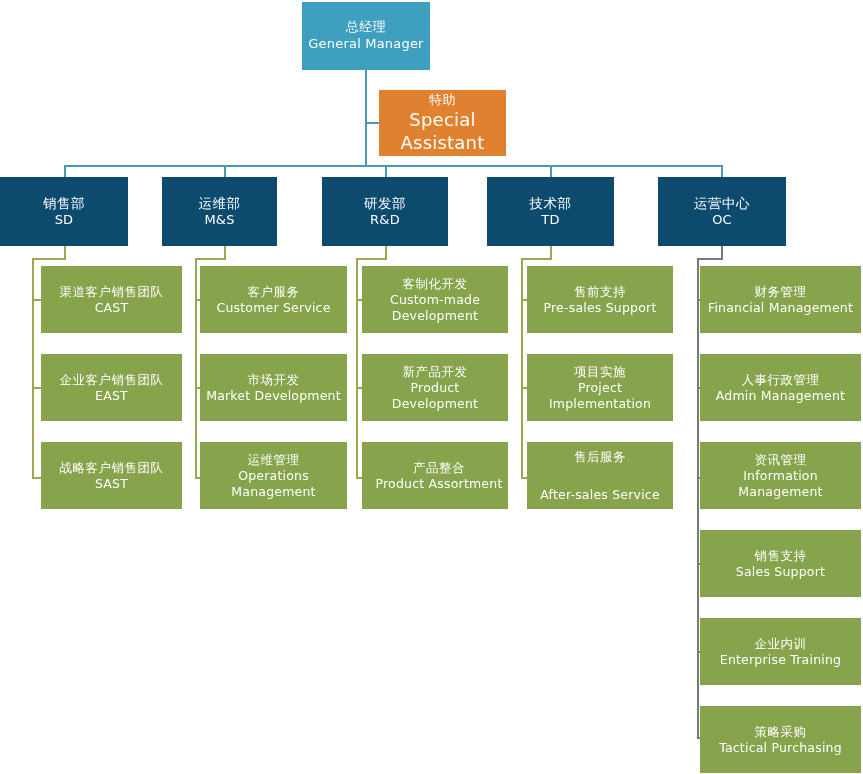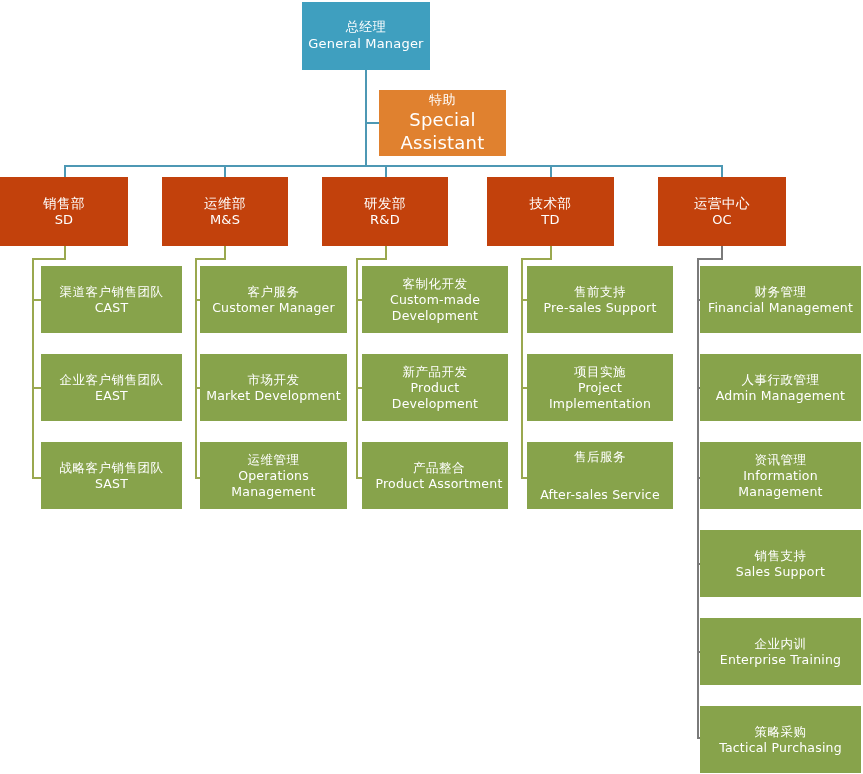--- a/index.html
+++ b/index.html
@@ -34,21 +34,21 @@
     letter-spacing: 0.5px;
   }
   .node .en {
     font-size: 18px;
     letter-spacing: 0.2px;
   }
   .lvl1 { background: #3f9fbf; }
   .lvl1 .cn { font-size: 13px; }
   .lvl1 .en { font-size: 13px; }
   .assist { background: #e0812f; }
-  .dept { background: #c2410c; align-items: center; }
+  .dept { background: #0c4a6e; align-items: center; }
   .dept .cn { font-size: 13.5px; }
   .dept .en { font-size: 13px; }
   .unit { background: #88a košice; }
   .unit { background: #86a council; }
   .unit { background: #87a34b; }
   .unit .cn { font-size: 12.5px; }
   .unit .en { font-size: 12.5px; }
 
   .conn {
     position: absolute;
@@ -117,21 +117,21 @@
 
   <div class="node assist" style="left:379px; top:90px; width:127px; height:66px;">
     <div class="cn">特助</div>
     <div class="en">Special Assistant</div>
   </div>
 
   <div class="node dept" style="left:0px; top:177px; width:128px; height:69px;">
     <div class="cn">销售部</div>
     <div class="en">SD</div>
   </div>
-  <div class="node dept" style="left:162px; top:177px; width:126px; height:69px;">
+  <div class="node dept" style="left:162px; top:177px; width:115px; height:69px;">
     <div class="cn">运维部</div>
     <div class="en">M&amp;S</div>
   </div>
   <div class="node dept" style="left:322px; top:177px; width:126px; height:69px;">
     <div class="cn">研发部</div>
     <div class="en">R&amp;D</div>
   </div>
   <div class="node dept" style="left:487px; top:177px; width:127px; height:69px;">
     <div class="cn">技术部</div>
     <div class="en">TD</div>
@@ -149,21 +149,21 @@
     <div class="cn">企业客户销售团队</div>
     <div class="en">EAST</div>
   </div>
   <div class="node unit" style="left:41px; top:442px; width:141px; height:67px;">
     <div class="cn">战略客户销售团队</div>
     <div class="en">SAST</div>
   </div>
 
   <div class="node unit" style="left:200px; top:266px; width:147px; height:67px;">
     <div class="cn">客户服务</div>
-    <div class="en">Customer Manager</div>
+    <div class="en">Customer Service</div>
   </div>
   <div class="node unit" style="left:200px; top:354px; width:147px; height:67px;">
     <div class="cn">市场开发</div>
     <div class="en">Market Development</div>
   </div>
   <div class="node unit" style="left:200px; top:442px; width:147px; height:67px;">
     <div class="cn">运维管理</div>
     <div class="en">Operations Management</div>
   </div>
 

